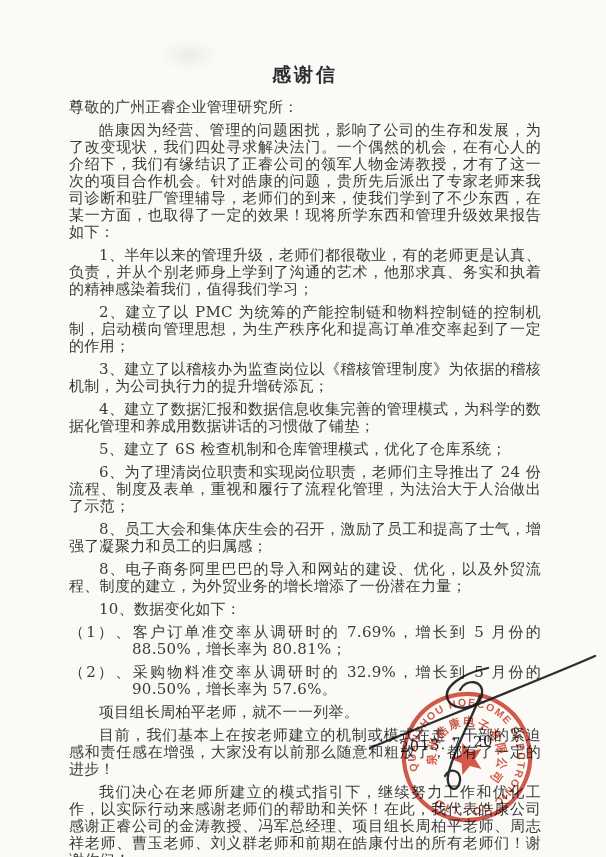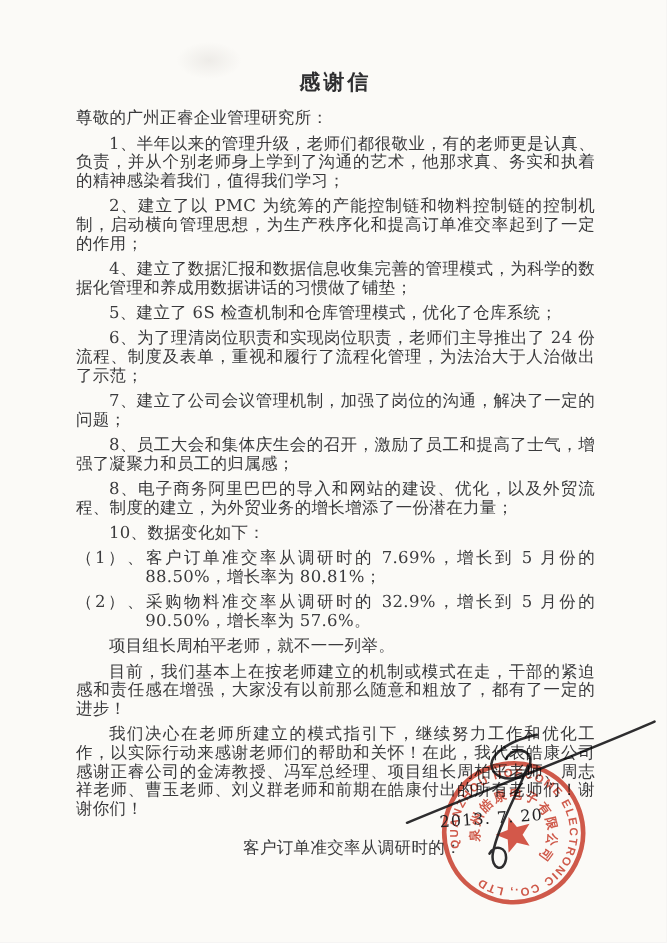--- a/index.html
+++ b/index.html
@@ -57,26 +57,27 @@
 </head>
 <body>
 
 <div class="page">
 
   <div class="scan-smudge"></div>
 
   <div class="content">
     <h1 class="title">感谢信</h1>
     <p>尊敬的广州正睿企业管理研究所：</p>
+    <p class="indent">皓康因为经营、管理的问题困扰，影响了公司的生存和发展，为了改变现状，我们四处寻求解决法门。一个偶然的机会，在有心人的介绍下，我们有缘结识了正睿公司的领军人物金涛教授，才有了这一次的项目合作机会。针对皓康的问题，贵所先后派出了专家老师来我司诊断和驻厂管理辅导，老师们的到来，使我们学到了不少东西，在某一方面，也取得了一定的效果！现将所学东西和管理升级效果报告如下：</p>
     <p class="indent">1、半年以来的管理升级，老师们都很敬业，有的老师更是认真、负责，并从个别老师身上学到了沟通的艺术，他那求真、务实和执着的精神感染着我们，值得我们学习；</p>
     <p class="indent">2、建立了以 PMC 为统筹的产能控制链和物料控制链的控制机制，启动横向管理思想，为生产秩序化和提高订单准交率起到了一定的作用；</p>
+    <p class="indent">3、建立了以稽核办为监查岗位以《稽核管理制度》为依据的稽核机制，为公司执行力的提升增砖添瓦；</p>
     <p class="indent">4、建立了数据汇报和数据信息收集完善的管理模式，为科学的数据化管理和养成用数据讲话的习惯做了铺垫；</p>
     <p class="indent">5、建立了 6S 检查机制和仓库管理模式，优化了仓库系统；</p>
     <p class="indent">6、为了理清岗位职责和实现岗位职责，老师们主导推出了 24 份流程、制度及表单，重视和履行了流程化管理，为法治大于人治做出了示范；</p>
-    <p class="indent">7、建立了公司会议管理机制，加强了岗位的沟通，解决了一定的问题；</p>
     <p class="indent">8、员工大会和集体庆生会的召开，激励了员工和提高了士气，增强了凝聚力和员工的归属感；</p>
     <p class="indent">8、电子商务阿里巴巴的导入和网站的建设、优化，以及外贸流程、制度的建立，为外贸业务的增长增添了一份潜在力量；</p>
     <p class="indent">10、数据变化如下：</p>
     <p class="hang">（1）、客户订单准交率从调研时的 7.69%，增长到 5 月份的 88.50%，增长率为 80.81%；</p>
     <p class="hang">（2）、采购物料准交率从调研时的 32.9%，增长到 5 月份的 90.50%，增长率为 57.6%。</p>
     <p class="indent">项目组长周柏平老师，就不一一列举。</p>
     <p class="indent">目前，我们基本上在按老师建立的机制或模式在走，干部的紧迫感和责任感在增强，大家没有以前那么随意和粗放了，都有了一定的进步！</p>
     <p class="indent">我们决心在老师所建立的模式指引下，继续努力工作和优化工作，以实际行动来感谢老师们的帮助和关怀！在此，我代表皓康公司感谢正睿公司的金涛教授、冯军总经理、项目组长周柏平老师、周志祥老师、曹玉老师、刘义群老师和前期在皓康付出的所有老师们！谢谢你们！</p>
     <p class="signature-line">客户订单准交率从调研时的：</p>
   </div>

